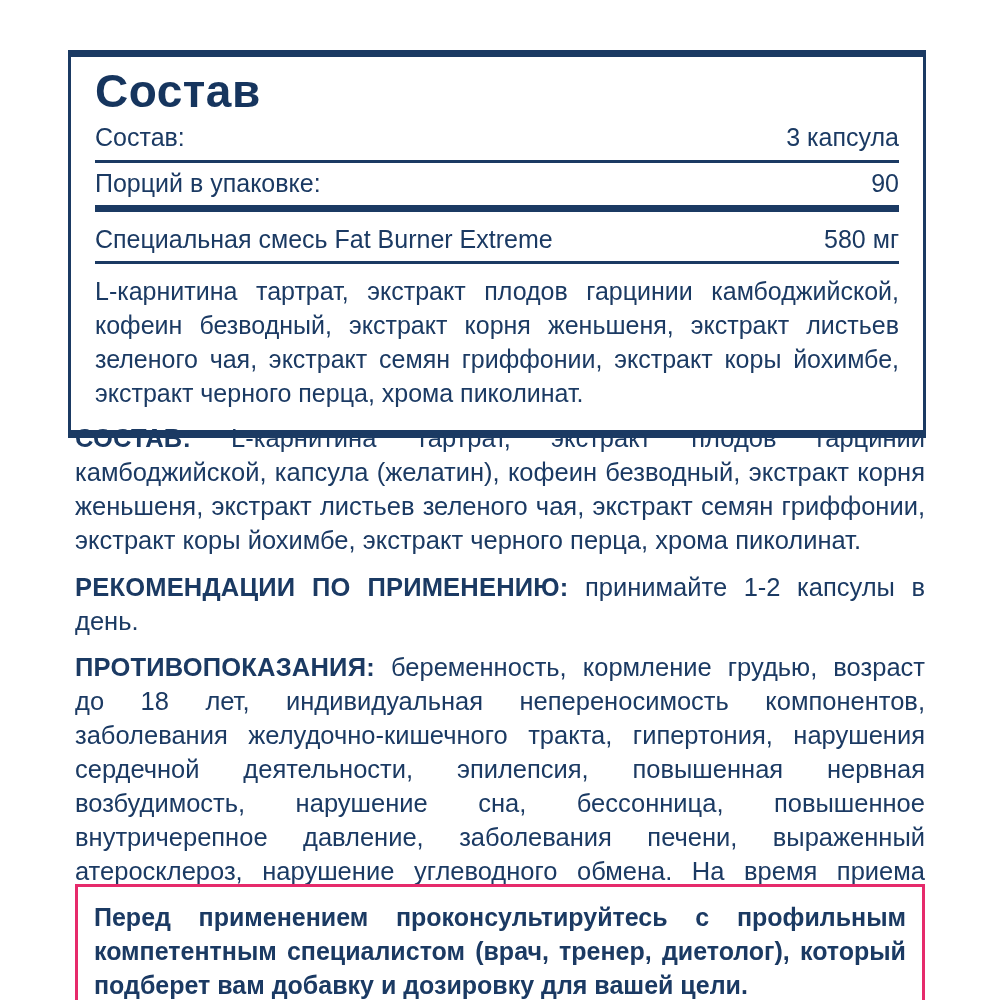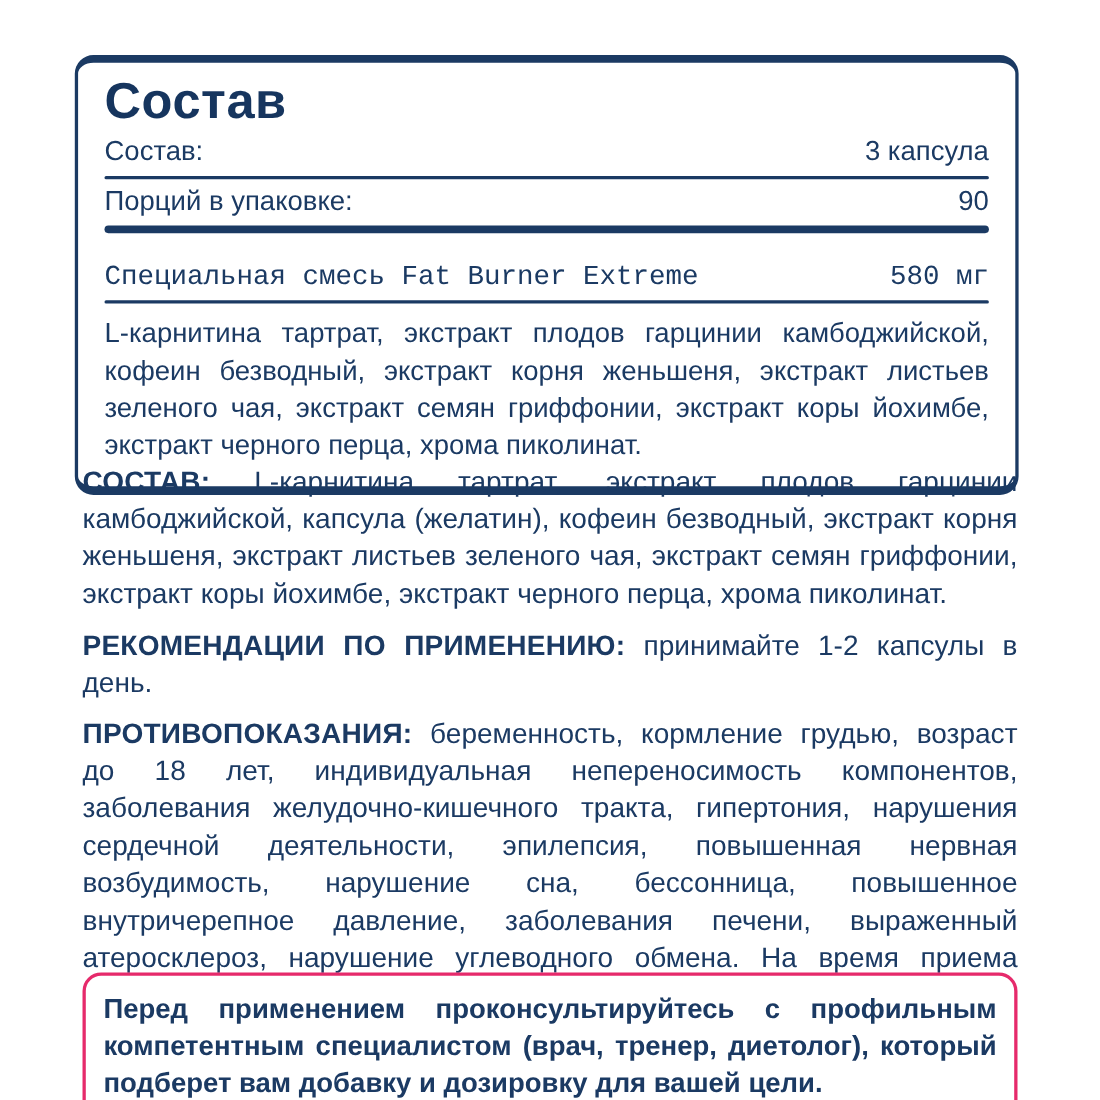--- a/index.html
+++ b/index.html
@@ -1,15 +1,15 @@
 <!DOCTYPE html>
 <html><head>
 <meta charset="utf-8">
 <style>
-  * { margin: 0; padding: 0; box-sizing: border-box; border-radius: 17px; }
+  * { margin: 0; padding: 0; box-sizing: border-box; }
   html, body {
     width: 1000px; height: 1000px;
     background: #ffffff;
     font-family: "Liberation Sans", "DejaVu Sans", sans-serif;
     font-stretch: condensed;
     color: #1b3a63;
     overflow: hidden;
   }
   .page { width: 1000px; height: 1000px; position: relative; }
 
@@ -36,21 +36,21 @@
   .facts-row {
     display: flex;
     justify-content: space-between;
     align-items: baseline;
     font-size: 25px;
     line-height: 1.25;
     padding: 5px 0 6px 0;
   }
   .divider-thin  { height: 3px; background: #1b3a63; }
   .divider-thick { height: 7px; background: #1b3a63; }
-  .blend-row { padding-top: 24px; font-family: Liberation Mono, monospace; }
+  .blend-row { padding-top: 12px; }
   .blend-ingredients {
     font-size: 25px;
     line-height: 1.36;
     text-align: justify;
     padding: 10px 0 4px 0;
   }
 
   
   .sections {
     position: absolute;

